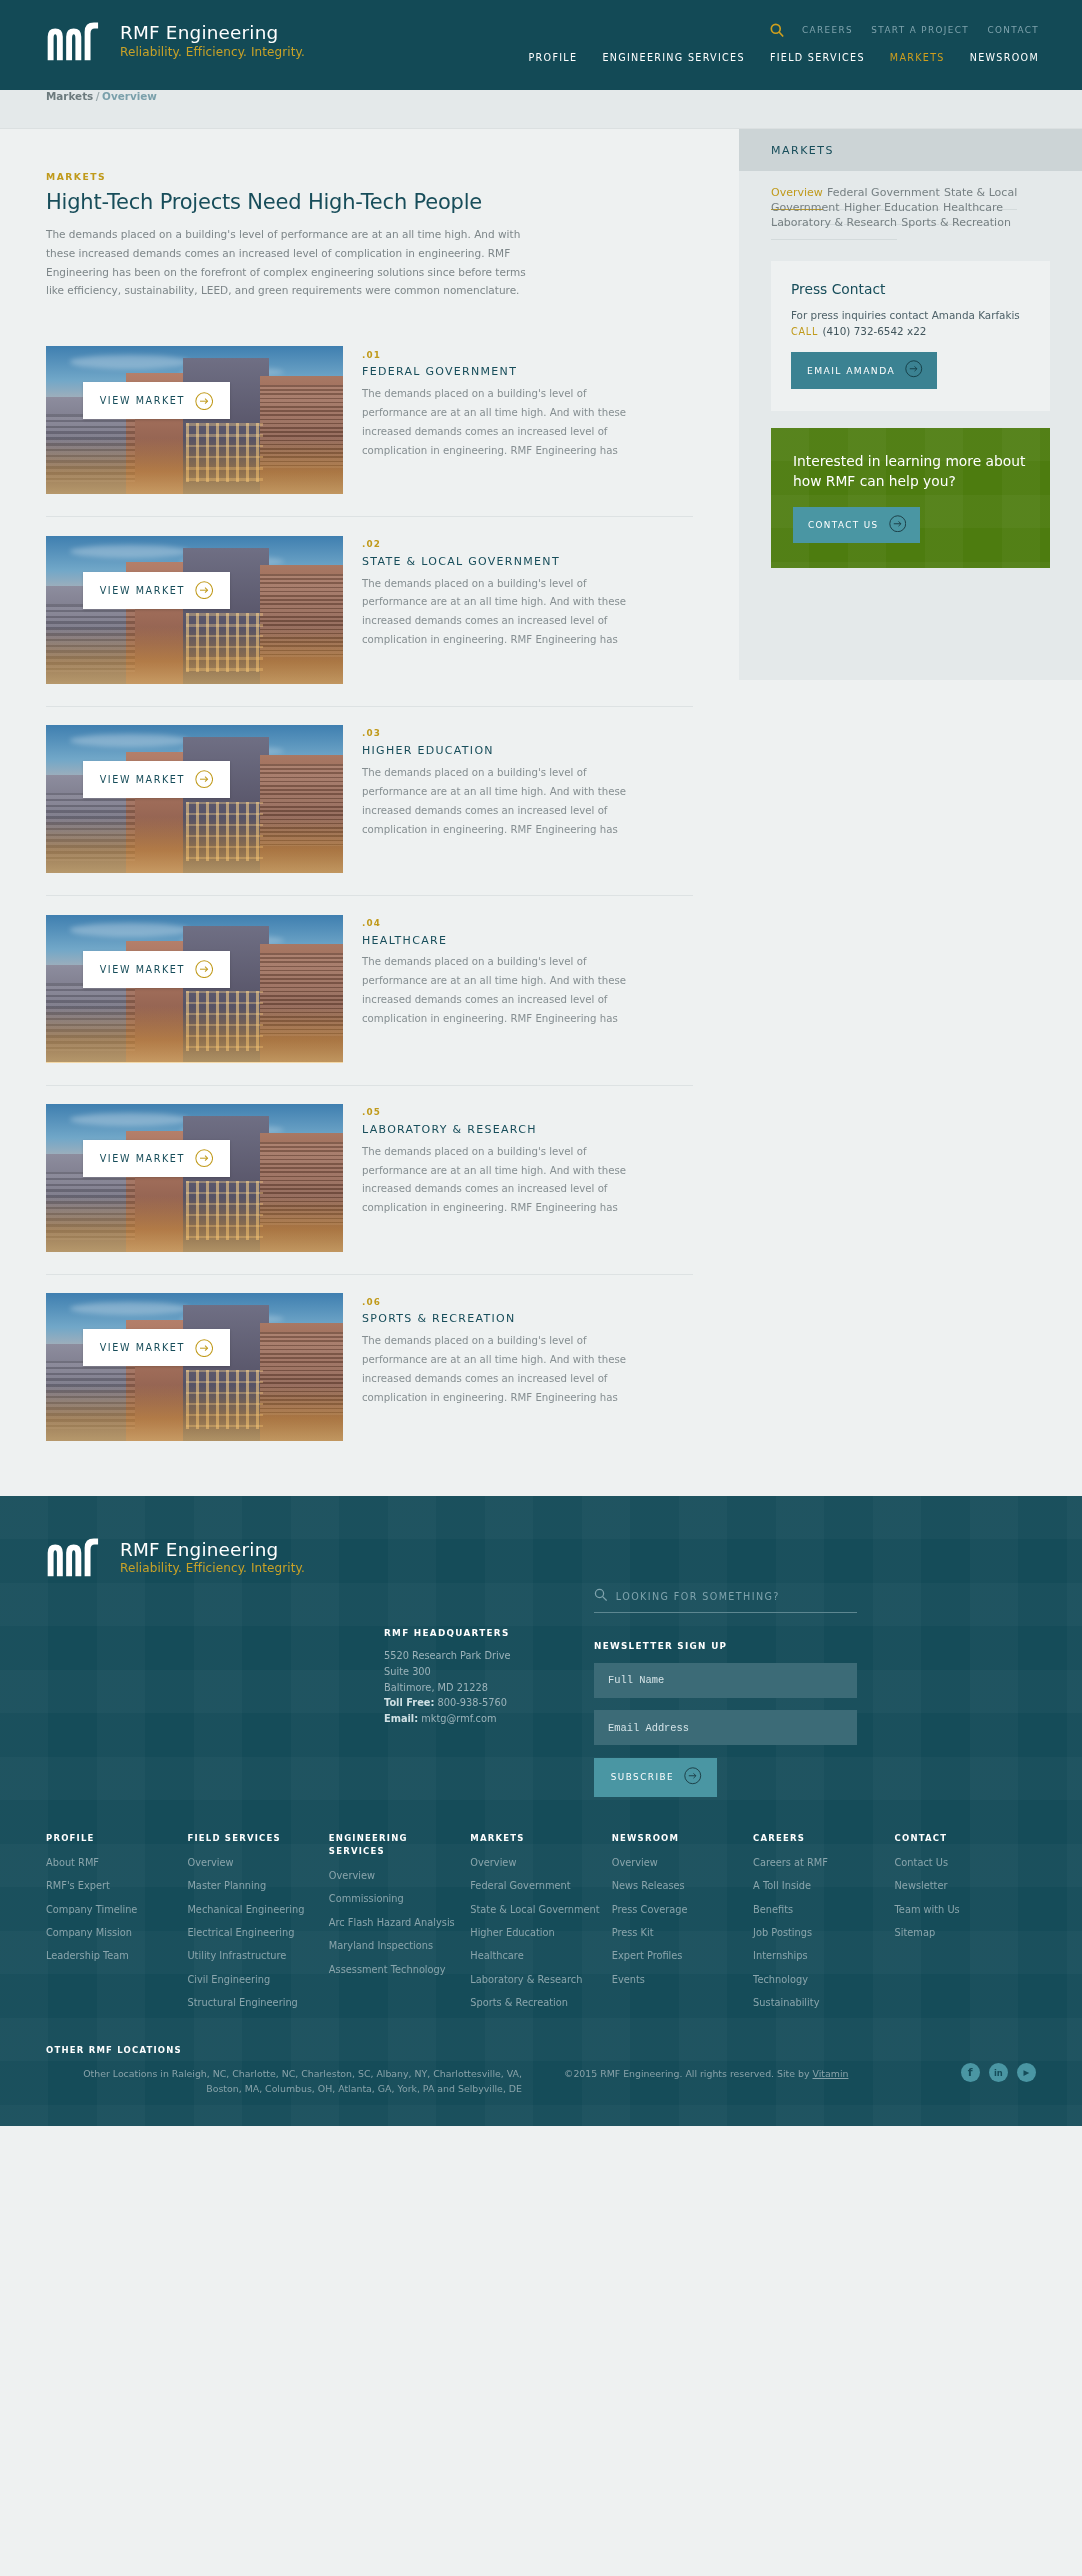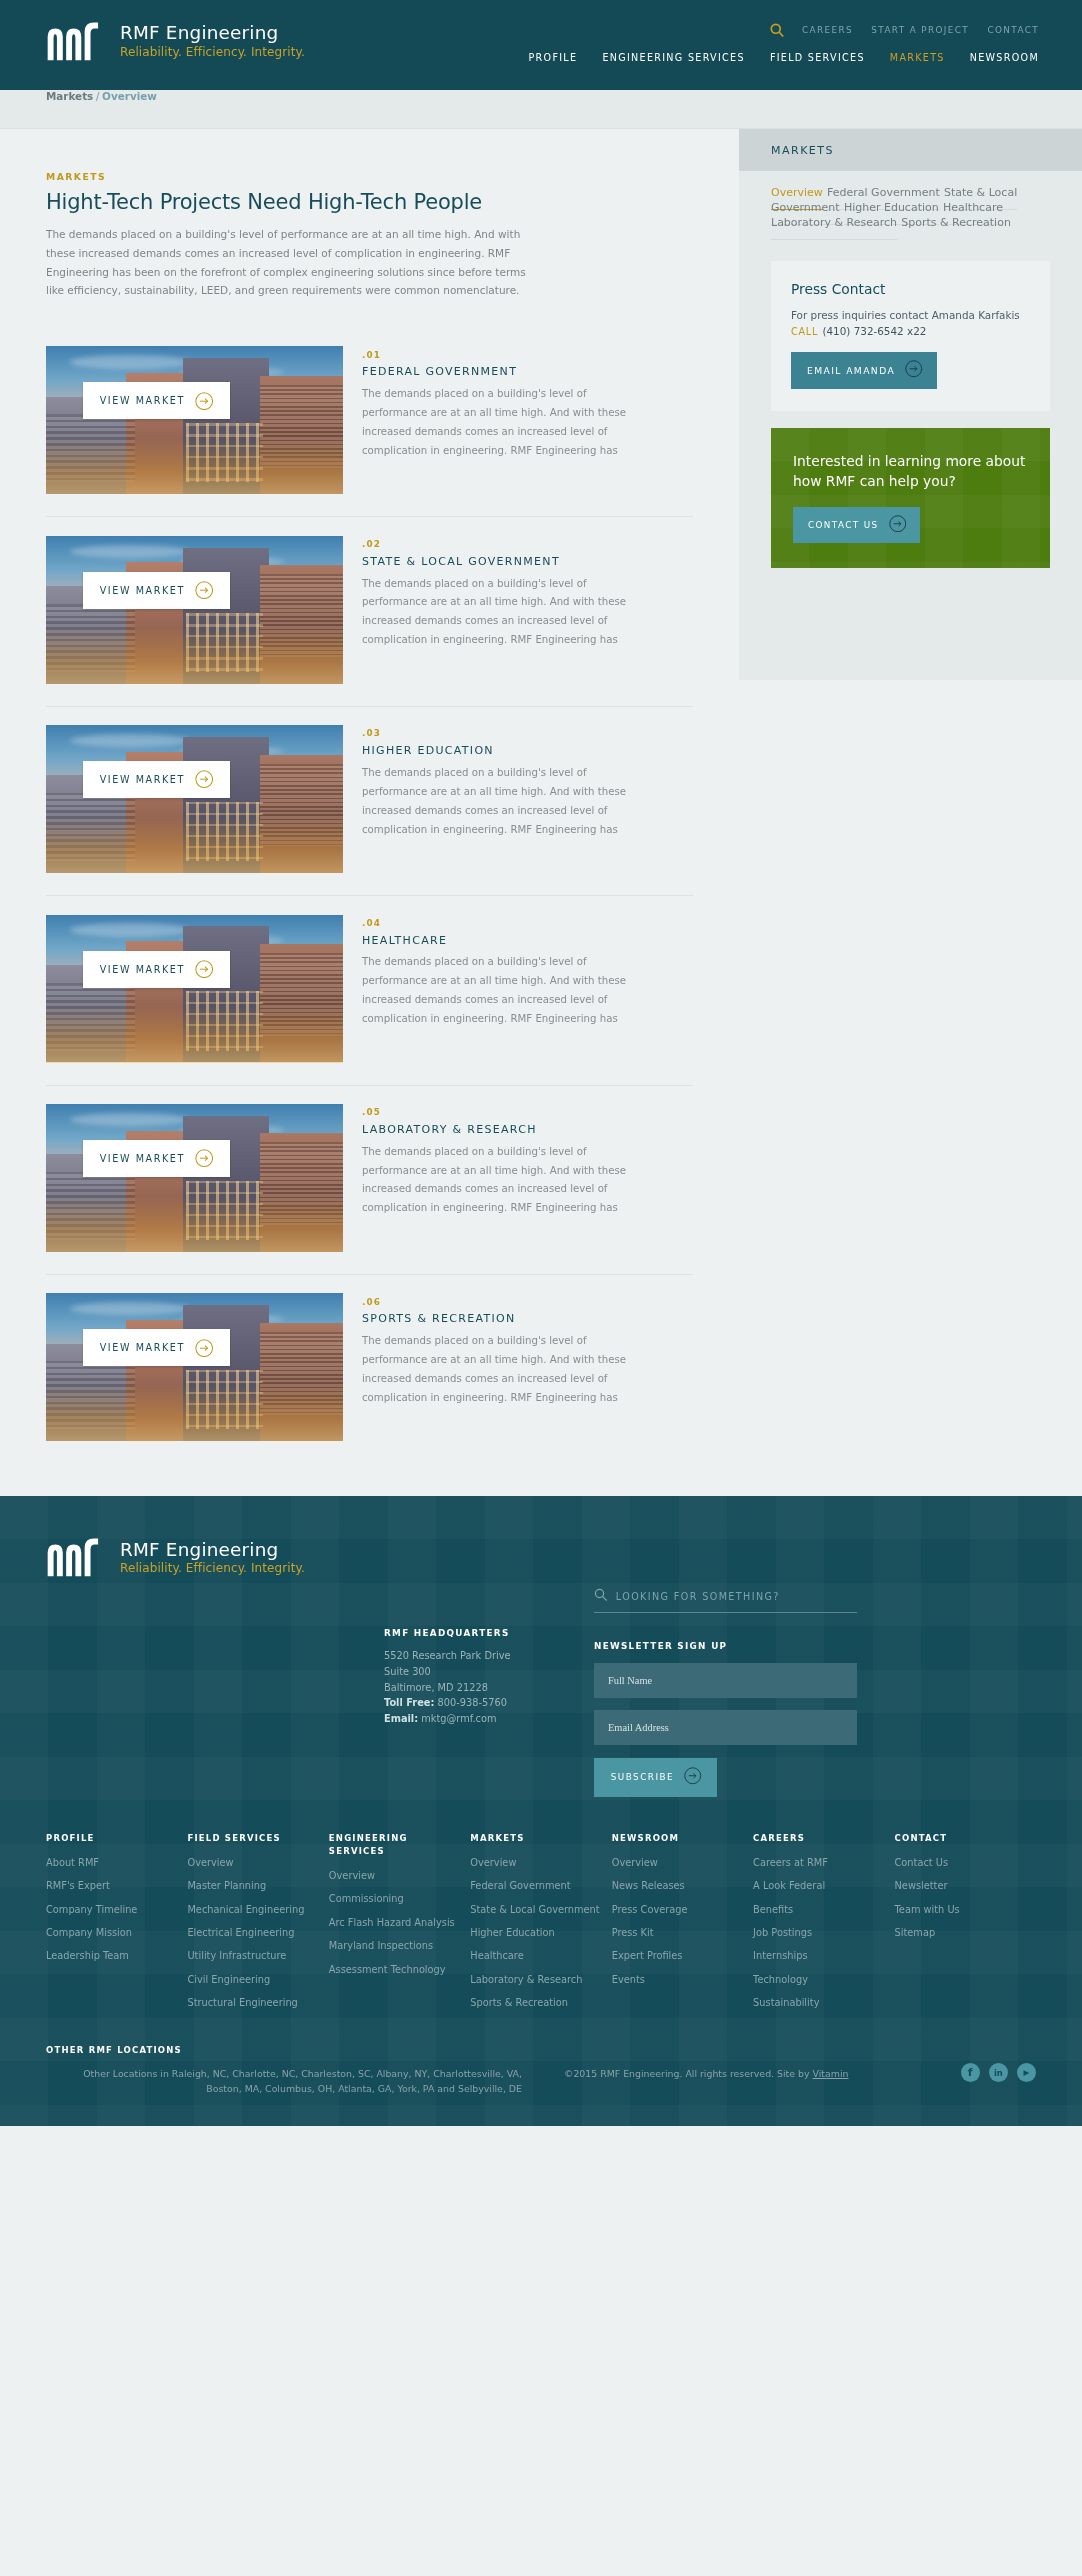--- a/index.html
+++ b/index.html
@@ -422,21 +422,21 @@
     margin: 28px 0 11.7px 0;
   }
   .f-input {
     width: 263px; height: 35px;
     background: #3c6b77;
     border: none;
     color: #d5e4e8;
     font-size: 10.4px;
     padding: 0 14px;
     margin-bottom: 12.5px;
-    font-family: Liberation Serif, serif;
+    font-family: Liberation Mono, monospace;
     display: flex; align-items: center;
   }
   .btn-subscribe {
     display: inline-flex; align-items: center; gap: 10px;
     background: #4a96a3;
     color: #ffffff;
     padding: 9.2px 15px 9.2px 16.7px;
   }
   .btn-subscribe .btn-label {
     font-size: 8.8px; letter-spacing: 1.5px; text-transform: uppercase;
@@ -909,21 +909,21 @@
         <a class="f-col-link" href="#">News Releases</a>
         <a class="f-col-link" href="#">Press Coverage</a>
         <a class="f-col-link" href="#">Press Kit</a>
         <a class="f-col-link" href="#">Expert Profiles</a>
         <a class="f-col-link" href="#">Events</a>
       </div>
 
       <div class="f-col">
         <div class="f-col-head">CAREERS</div>
         <a class="f-col-link" href="#">Careers at RMF</a>
-        <a class="f-col-link" href="#">A Look Federal</a>
+        <a class="f-col-link" href="#">A Toll Inside</a>
         <a class="f-col-link" href="#">Benefits</a>
         <a class="f-col-link" href="#">Job Postings</a>
         <a class="f-col-link" href="#">Internships</a>
         <a class="f-col-link" href="#">Technology</a>
         <a class="f-col-link" href="#">Sustainability</a>
       </div>
 
       <div class="f-col">
         <div class="f-col-head">CONTACT</div>
         <a class="f-col-link" href="#">Contact Us</a>

